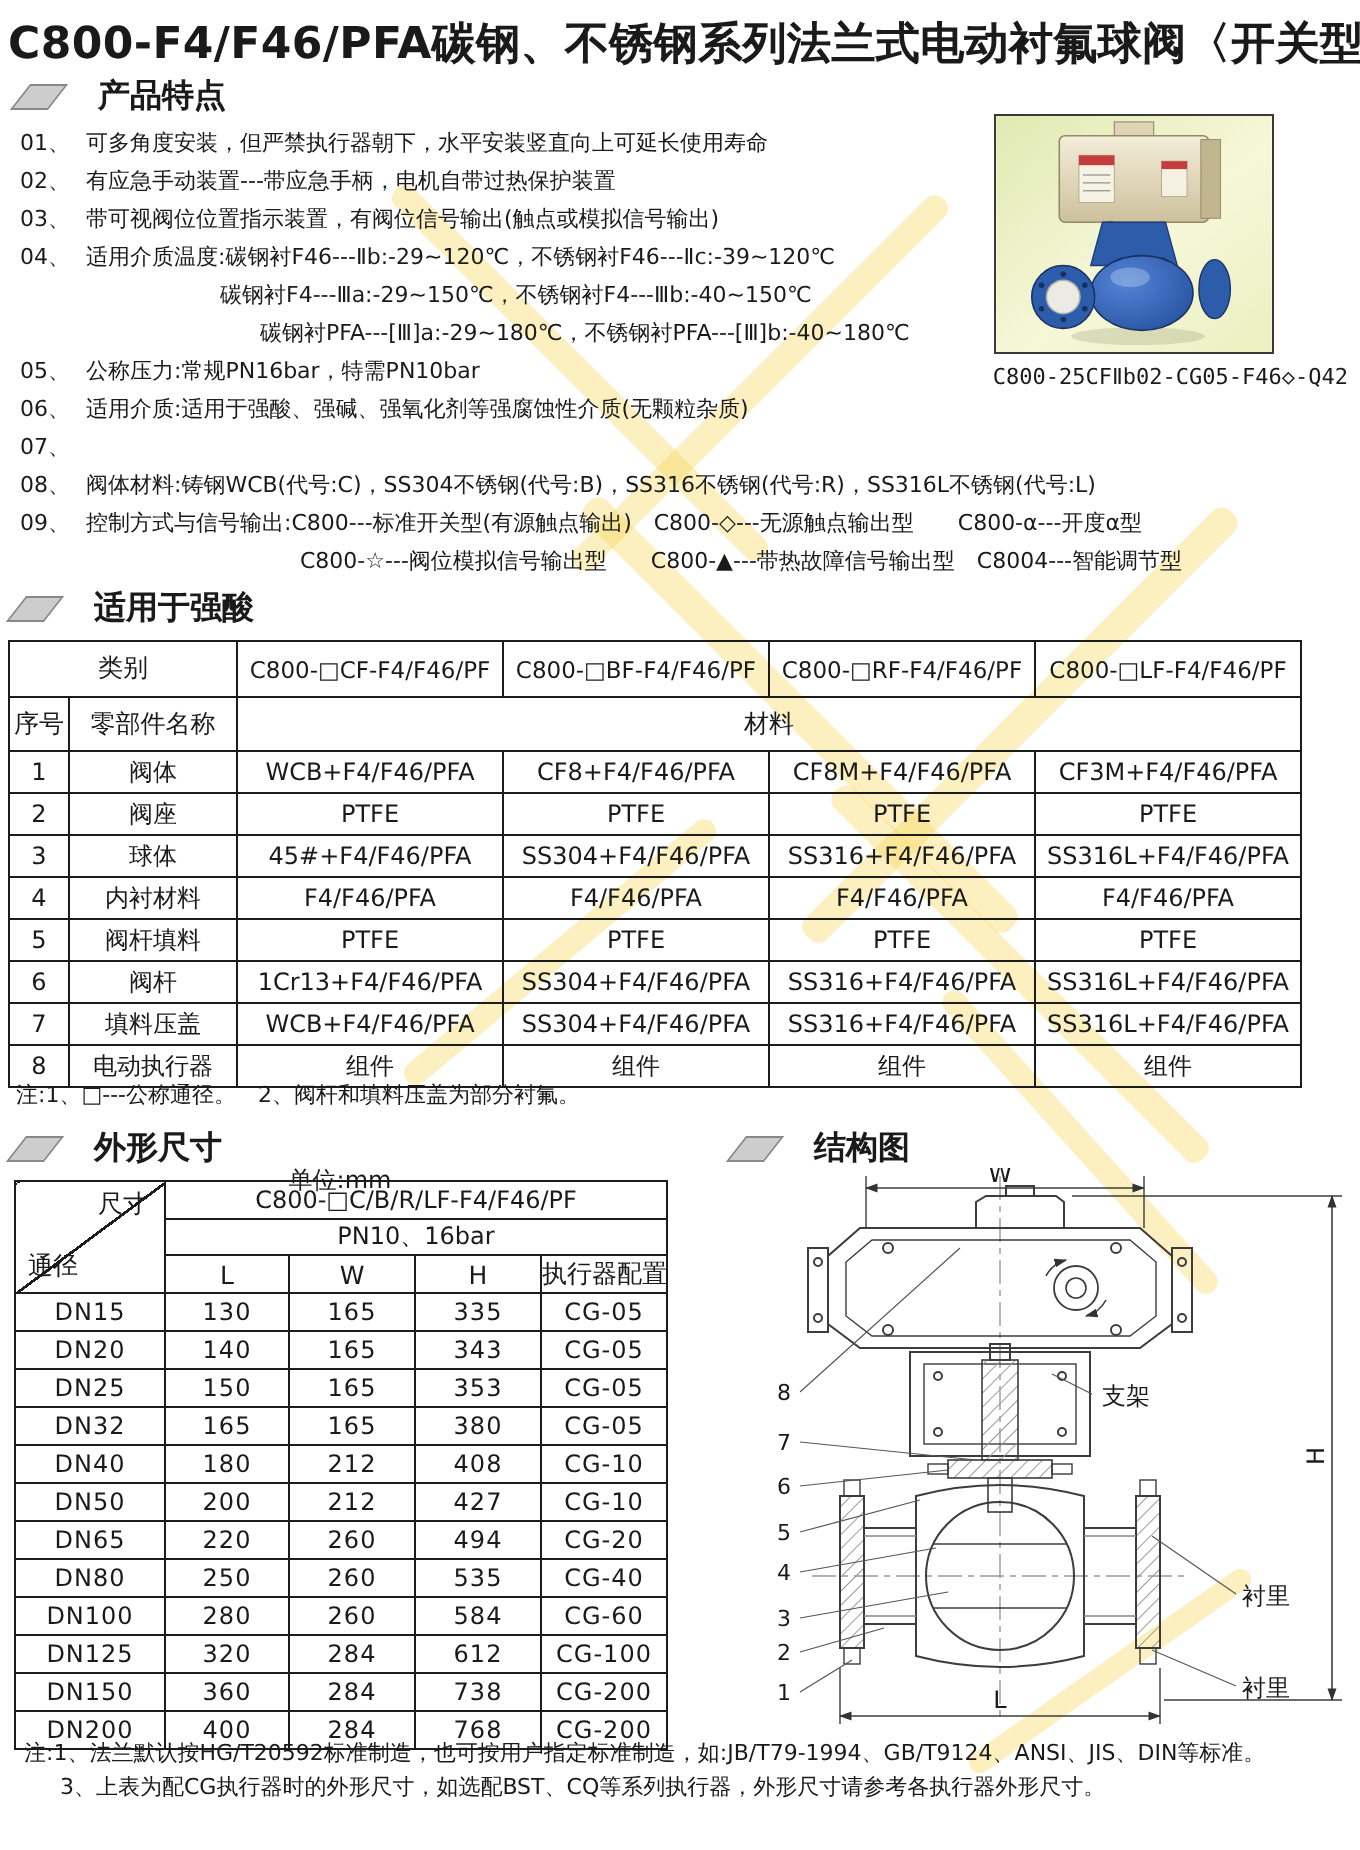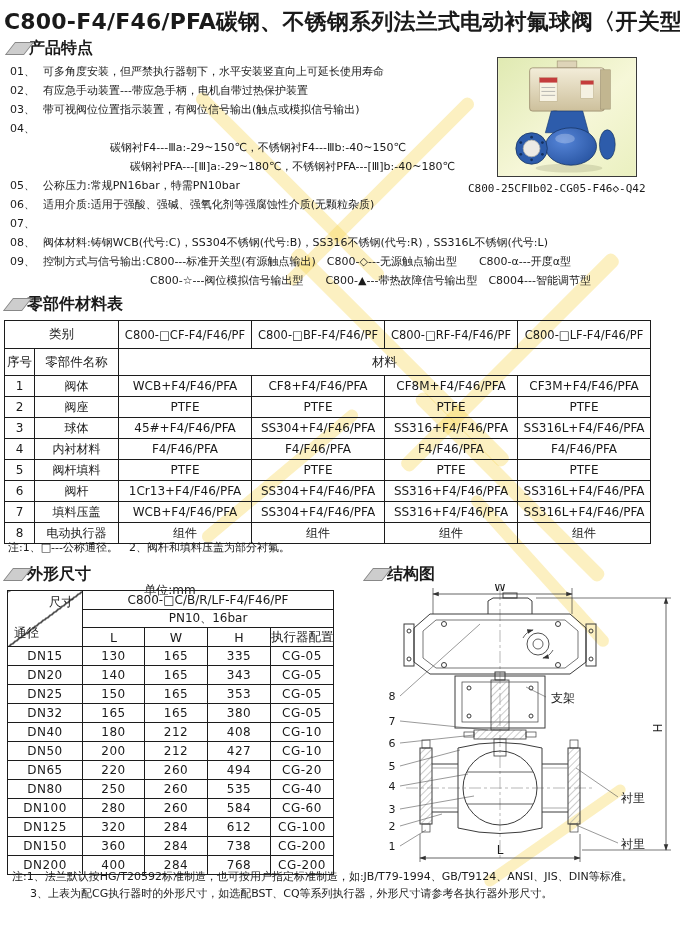--- a/index.html
+++ b/index.html
@@ -5,33 +5,33 @@
   html,body{margin:0;padding:0}
   body{
     width:680px;height:925px;position:relative;background:#fff;overflow:hidden;
     font-family:"DejaVu Sans","Liberation Sans",sans-serif;color:#1a1a1a;
   }
   .abs{position:absolute}
   
   .wm{position:absolute;background:rgba(246,212,74,.34);border-radius:6px;pointer-events:none}
   
   #title{top:7px;left:4px;font-size:22px;font-weight:bold;white-space:nowrap;letter-spacing:.2px}
-  .sec{display:flex;align-items:center;gap:0;font-size:16px;font-weight:bold;white-space:nowrap}
+  .sec{display:flex;align-items:center;gap:20px;font-size:16px;font-weight:bold;white-space:nowrap}
   .pg{width:17px;height:11px;background:#cdcdcd;border:1.5px solid #888;transform:skewX(-38deg)}
   
   #features{top:62px;left:10px;font-size:11px;line-height:19px;white-space:nowrap}
   .fl{display:flex}
   .fl .no{width:33px;flex:none}
   .ind-a{padding-left:100px}
   .ind-b{padding-left:120px}
   .ind-c{padding-left:140px}
   
   #photo{top:57px;left:497px;width:140px;height:120px;border:1px solid #3a3a3a;box-sizing:border-box}
   #photo svg{display:block;width:100%;height:100%}
-  #pcap{top:182px;left:468px;width:206px;text-align:left;font-size:11px;white-space:nowrap;font-family:"DejaVu Sans Mono","Liberation Mono",monospace}
+  #pcap{top:182px;left:468px;width:206px;text-align:right;font-size:11px;white-space:nowrap;font-family:"DejaVu Sans Mono","Liberation Mono",monospace}
   
   table{border-collapse:collapse;table-layout:fixed}
   td,th{border:1px solid #1c1c1c;text-align:center;padding:0;overflow:hidden;white-space:nowrap;font-weight:normal}
   #msec{top:294px;left:8px}
   #mtbl{top:320px;left:4px;width:646px;font-size:12px}
   #mtbl .hr1 td{height:27px;font-size:11.5px}
   #mtbl .hr2 td{height:26px;font-size:12.5px}
   #mtbl .dr td{height:20px}
   #mtnote{top:540px;left:8px;font-size:11px;white-space:nowrap}
   #dsec{top:564px;left:8px}
@@ -79,20 +79,21 @@
   <div class="fl">
       <span class="no">02、</span>
       <span>有应急手动装置---带应急手柄，电机自带过热保护装置</span>
     </div>
   <div class="fl">
       <span class="no">03、</span>
       <span>带可视阀位位置指示装置，有阀位信号输出(触点或模拟信号输出)</span>
     </div>
   <div class="fl">
       <span class="no">04、</span>
+      <span>适用介质温度:碳钢衬F46---Ⅱb:-29~120℃，不锈钢衬F46---Ⅱc:-39~120℃</span>
     </div>
   <div class="fl ind-a">
       <span>碳钢衬F4---Ⅲa:-29~150℃，不锈钢衬F4---Ⅲb:-40~150℃</span>
     </div>
   <div class="fl ind-b">
       <span>碳钢衬PFA---[Ⅲ]a:-29~180℃，不锈钢衬PFA---[Ⅲ]b:-40~180℃</span>
     </div>
   <div class="fl">
       <span class="no">05、</span>
       <span>公称压力:常规PN16bar，特需PN10bar</span>
@@ -162,21 +163,21 @@
       <circle cx="23" cy="98" r="1.4" fill="#14305e"></circle>
         <circle cx="45" cy="98" r="1.4" fill="#14305e"></circle>
       <ellipse cx="68" cy="82" rx="10" ry="5" fill="rgba(255,255,255,0.25)"></ellipse>
     </g>
   </svg>
 </div>
 <div id="pcap" class="abs">C800-25CFⅡb02-CG05-F46◇-Q42</div>
 
 <div id="msec" class="sec abs">
   <span class="pg"></span>
-  <span>零部件材料表</span>
+  <span>适用于强酸</span>
 </div>
 
 <table id="mtbl" class="abs">
   <colgroup>
       <col style="width:30px">
       <col style="width:84px">
       <col style="width:133px">
       <col style="width:133px">
       <col style="width:133px">
       <col style="width:133px">

